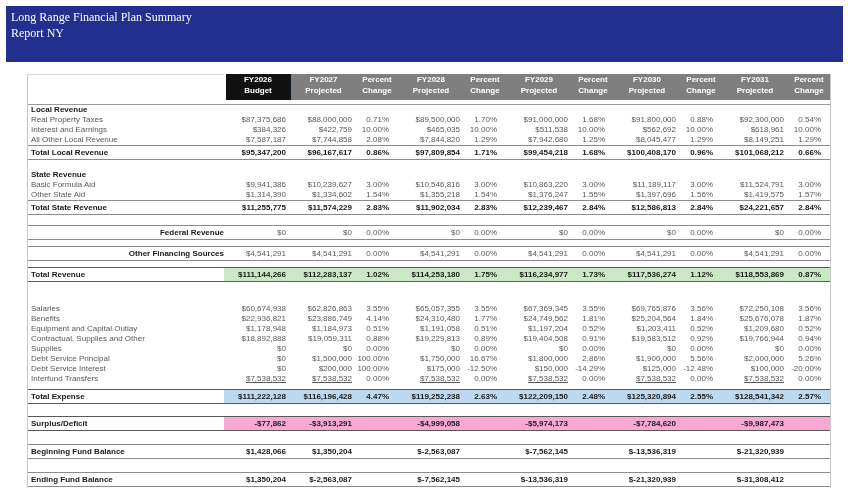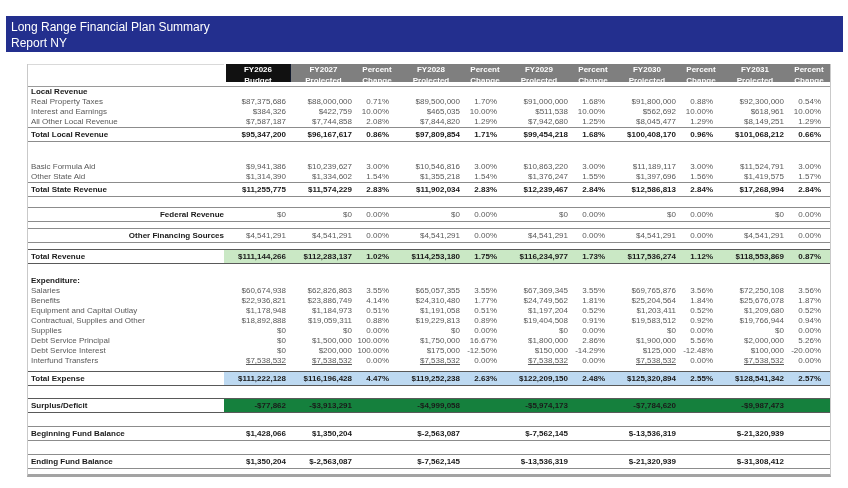--- a/index.html
+++ b/index.html
@@ -1,39 +1,39 @@
 <!DOCTYPE html>
 <html><head>
 <meta charset="utf-8">
 <style>
   * { box-sizing: border-box; margin: 0; padding: 0; }
   html, body { width: 848px; height: 488px; overflow: hidden; background: #ffffff;
     font-family: "Liberation Sans", sans-serif; }
 
   
-  .banner { margin: 16px 5px 0 6px; height: 36px; background: #232f8e;
-    color: #ffffff; padding: 3px 0 0 5px; }
+  .banner { margin: 6px 5px 0 6px; height: 56px; background: #232f8e;
+    color: #ffffff; padding: 3px 0 0 5px; font-family: Liberation Serif, serif; }
   .banner div { font-size: 12px; line-height: 16px; font-weight: 400; }
 
   
   .ftable { margin: 12px 17px 0 27px; width: 804px;
     border-left: 1px solid #c9c9c9; border-right: 1px solid #c9c9c9;
     border-bottom: 3px solid #a3a3a3; padding-bottom: 5px; }
 
   .trow { display: grid;
     grid-template-columns: 196px 66px 66px 42px 66px 42px 66px 42px 66px 42px 66px 42px; }
 
   .cell { font-size: 8px; line-height: 10px; color: #595959; overflow: hidden;
     white-space: nowrap; }
   .labelcell { text-align: left; padding-left: 3px; }
   .val { text-align: right; padding-right: 4px; }
   .pct { text-align: right; padding-right: 9px; }
 
   
-  .thead { height: 18px; }
+  .thead { height: 26px; }
   .thead .cell { line-height: 11px; }
   .hcell { color: #ffffff; font-weight: bold; text-align: center; padding-top: 0; }
   .hblack { background: #111111; border-left: 2px solid #ffffff; }
   .hgray  { background: #7f7f7f; }
   .hgap   { border-left: 1px solid #0f172a; }
   .headcell-empty { background: #ffffff; border-top: 1px solid #d9d9d9; }
   .headgap { height: 4px; }
 
   .tbody { border-top: 1px solid #9a9a9a; }
 
@@ -47,36 +47,35 @@
   .total { border-top: 1px solid #8c8c8c; border-bottom: 1px solid #8c8c8c; }
   .boxed { border-top: 1px solid #8c8c8c; border-bottom: 1px solid #8c8c8c; }
   .boxed .cell { line-height: 14px; text-align: right; }
   .boxed .labelcell { font-weight: bold; color: #1a1a1a; }
   .fund  { border-top: 1px solid #8c8c8c; border-bottom: 1px solid #8c8c8c; }
 
   .hl-green, .hl-blue, .hl-yellow { border-top: 1px solid #595959; border-bottom: 1px solid #595959; }
   .hl-green .cell, .hl-blue .cell, .hl-yellow .cell { font-weight: bold; color: #1a1a1a; line-height: 14px; }
   .hl-green .cell:not(.labelcell)  { background: #cae8c5; }
   .hl-blue .cell:not(.labelcell)   { background: #bdd9f1; }
-  .hl-yellow .cell:not(.labelcell) { background: #15803d; }
+  .hl-yellow .cell:not(.labelcell) { background: #f9a8d4; }
 
   
   .spacer4  { height: 5px; }
   .spacer6  { height: 6px; }
   .spacer8  { height: 10px; }
   .spacer10 { height: 12px; }
   .spacer12 { height: 13px; }
 </style>
 </head>
 <body>
 
 <div class="banner">
   <div>Long Range Financial Plan Summary</div>
   <div>Report NY</div>
-  <div>Tax Cap Test - 2% increase</div>
 </div>
 
 <div class="ftable">
     <div class="trow thead">
       <div class="cell labelcell headcell-empty"></div>
       <div class="cell hcell hblack"><span>FY2026</span><br><span>Budget</span></div>
       <div class="cell hcell hgray hgap"><span>FY2027</span><br><span>Projected</span></div>
       <div class="cell hcell hgray"><span>Percent</span><br><span>Change</span></div>
       <div class="cell hcell hgray"><span>FY2028</span><br><span>Projected</span></div>
       <div class="cell hcell hgray"><span>Percent</span><br><span>Change</span></div>
@@ -154,20 +153,21 @@
         <div class="cell pct">1.71%</div>
         <div class="cell val">$99,454,218</div>
         <div class="cell pct">1.68%</div>
         <div class="cell val">$100,408,170</div>
         <div class="cell pct">0.96%</div>
         <div class="cell val">$101,068,212</div>
         <div class="cell pct">0.66%</div>
       </div>
       <div class="trow spacer8"></div>
       <div class="trow section">
+        <div class="cell labelcell">State Revenue</div>
         <div class="cell val"></div>
         <div class="cell val"></div>
         <div class="cell pct"></div>
         <div class="cell val"></div>
         <div class="cell pct"></div>
         <div class="cell val"></div>
         <div class="cell pct"></div>
         <div class="cell val"></div>
         <div class="cell pct"></div>
         <div class="cell val"></div>
@@ -205,21 +205,21 @@
         <div class="cell labelcell">Total State Revenue</div>
         <div class="cell val">$11,255,775</div>
         <div class="cell val">$11,574,229</div>
         <div class="cell pct">2.83%</div>
         <div class="cell val">$11,902,034</div>
         <div class="cell pct">2.83%</div>
         <div class="cell val">$12,239,467</div>
         <div class="cell pct">2.84%</div>
         <div class="cell val">$12,586,813</div>
         <div class="cell pct">2.84%</div>
-        <div class="cell val">$17,268,994</div>
+        <div class="cell val">$24,221,657</div>
         <div class="cell pct">2.84%</div>
       </div>
       <div class="trow spacer8"></div>
       <div class="trow boxed">
         <div class="cell labelcell">Federal Revenue</div>
         <div class="cell val">$0</div>
         <div class="cell val">$0</div>
         <div class="cell pct">0.00%</div>
         <div class="cell val">$0</div>
         <div class="cell pct">0.00%</div>
@@ -255,21 +255,20 @@
         <div class="cell pct">1.75%</div>
         <div class="cell val">$116,234,977</div>
         <div class="cell pct">1.73%</div>
         <div class="cell val">$117,536,274</div>
         <div class="cell pct">1.12%</div>
         <div class="cell val">$118,553,869</div>
         <div class="cell pct">0.87%</div>
       </div>
       <div class="trow spacer10"></div>
       <div class="trow section">
-        <div class="cell labelcell">Expenditure:</div>
         <div class="cell val"></div>
         <div class="cell val"></div>
         <div class="cell pct"></div>
         <div class="cell val"></div>
         <div class="cell pct"></div>
         <div class="cell val"></div>
         <div class="cell pct"></div>
         <div class="cell val"></div>
         <div class="cell pct"></div>
         <div class="cell val"></div>

